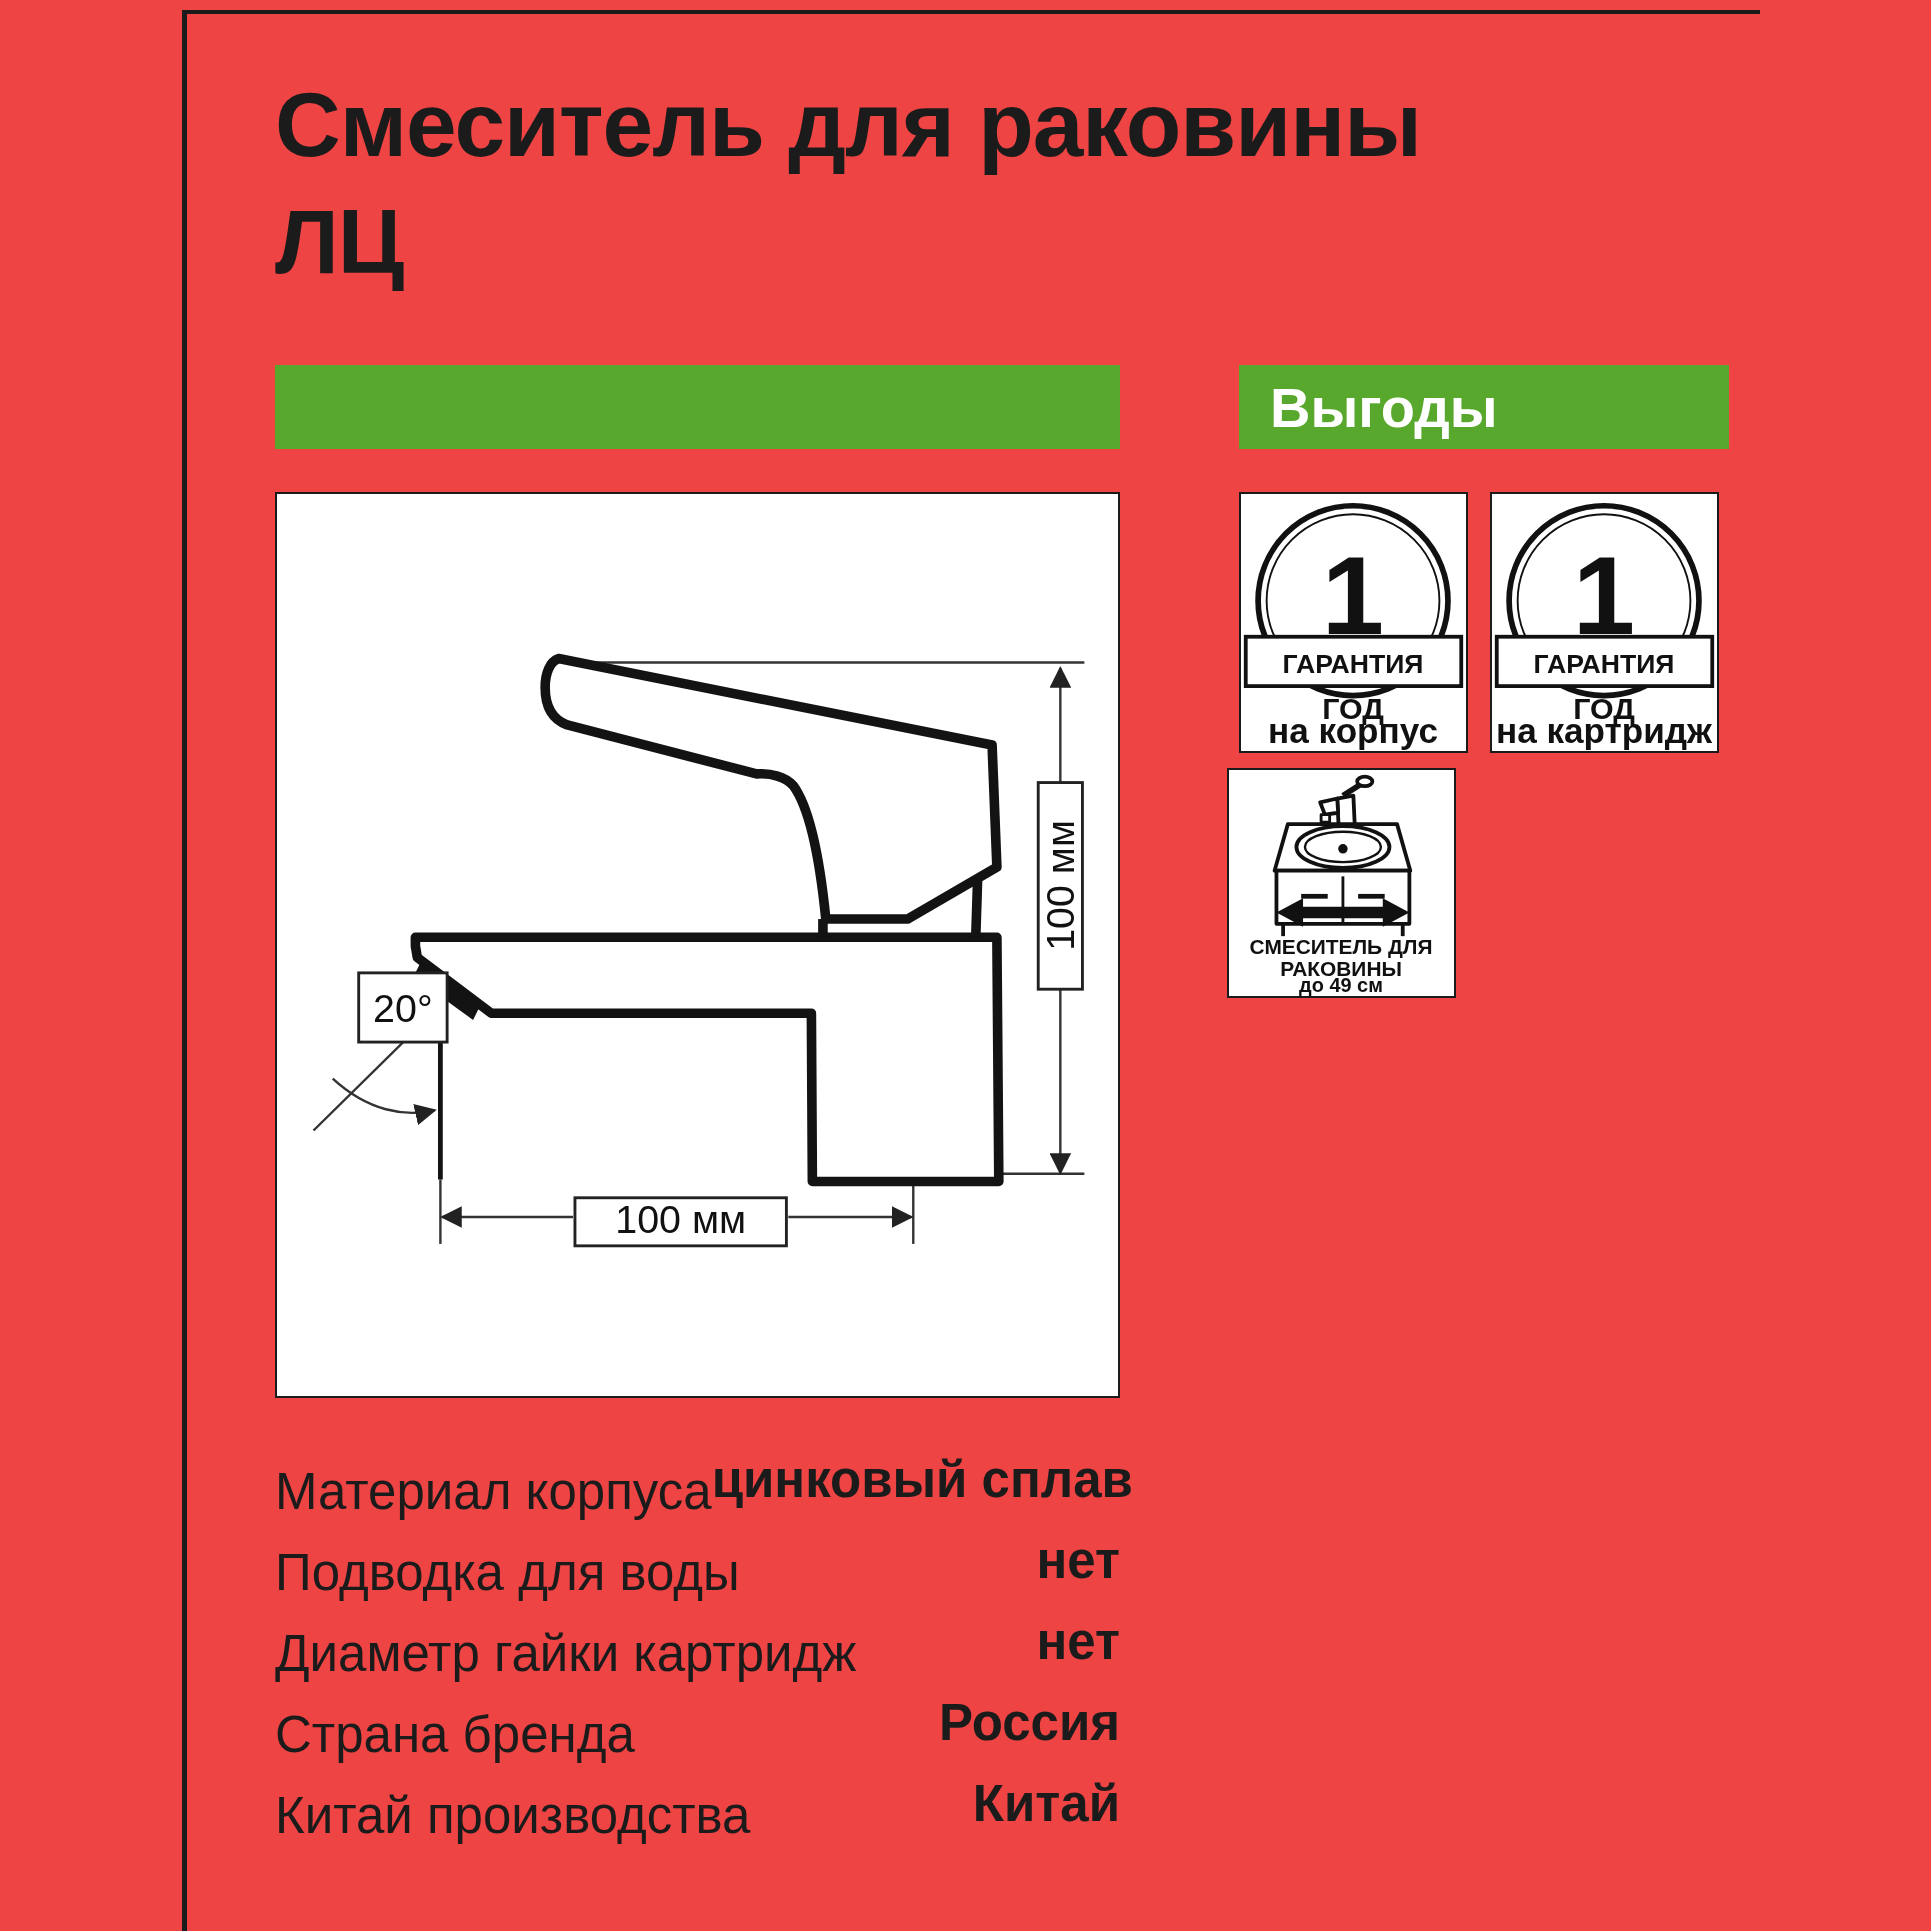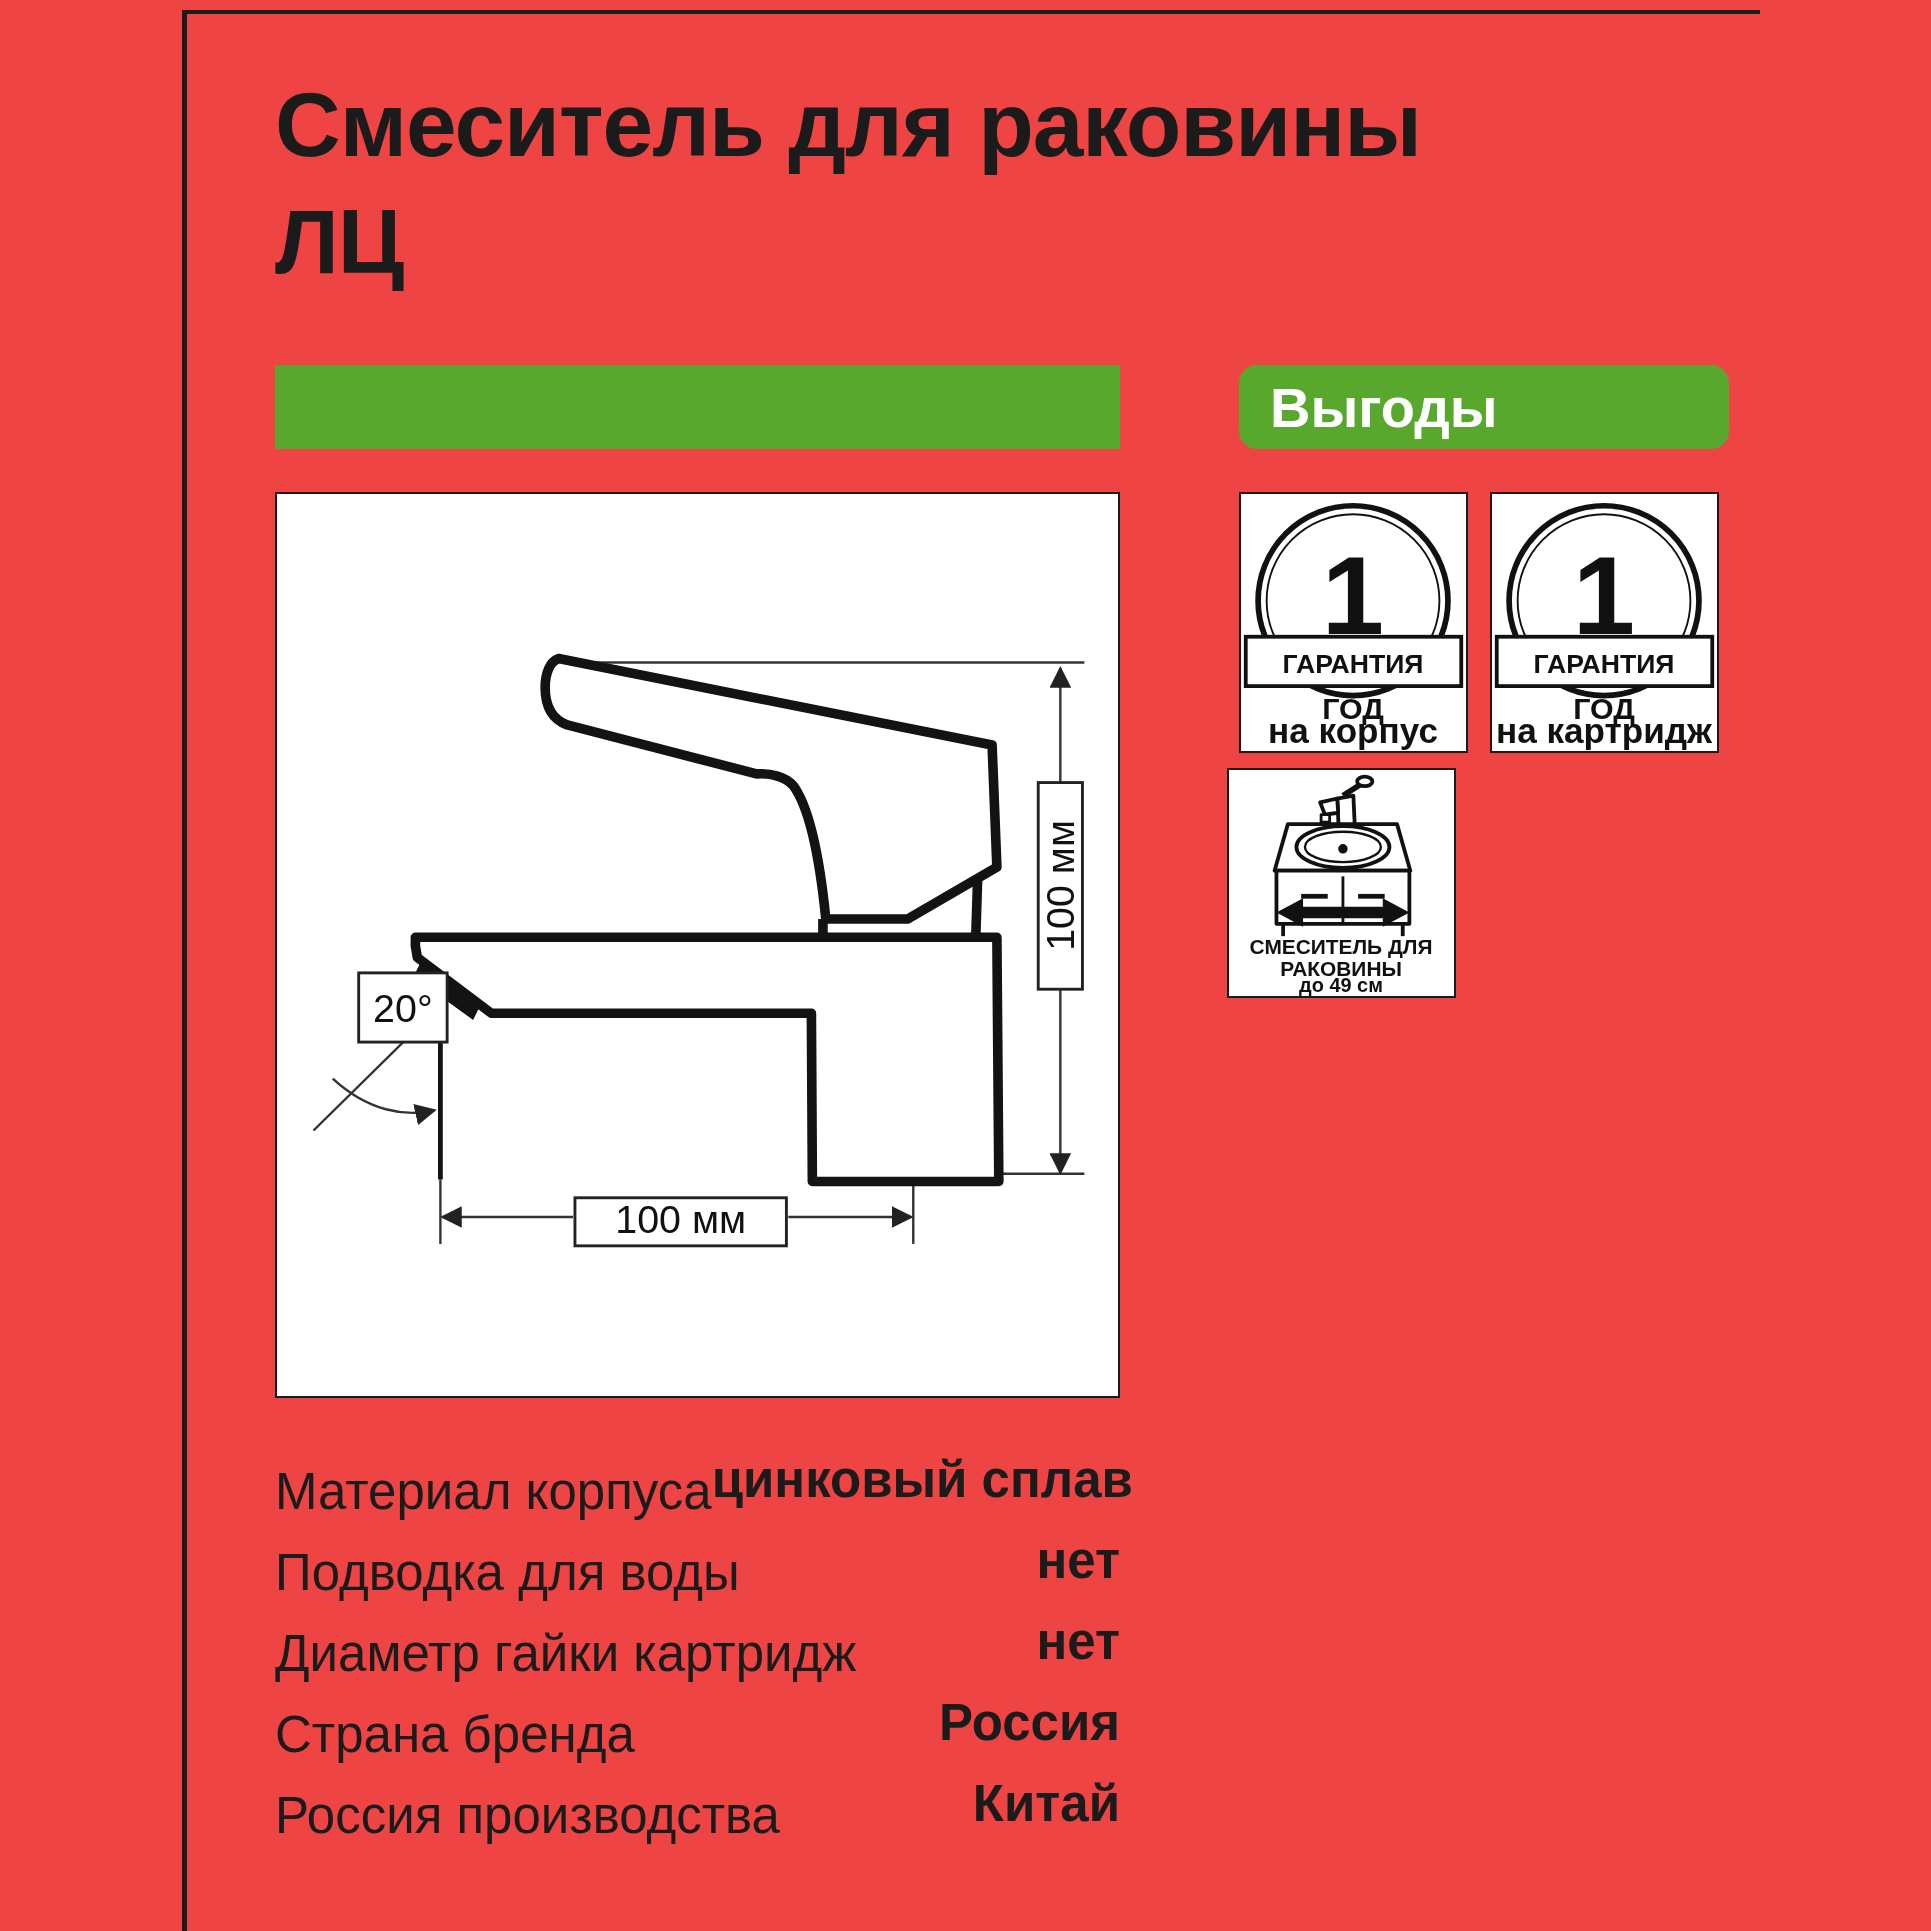--- a/index.html
+++ b/index.html
@@ -4,21 +4,21 @@
 <style>
   html,body{margin:0;padding:0;background:#fff;}
   .page{position:relative;width:1931px;height:1931px;background:#ef4444;overflow:hidden;
         font-family:"Liberation Sans", sans-serif;color:#1b1b1b;}
   .frame-top{position:absolute;left:183px;top:9.7px;width:1577px;height:4.8px;background:#1b1b1b;}
   .frame-left{position:absolute;left:182px;top:9.7px;width:4.8px;height:1921px;background:#1b1b1b;}
   .title{position:absolute;left:275px;top:66px;width:1448px;
          font-size:91px;font-weight:700;line-height:117px;letter-spacing:-1px;}
   .green-bar{position:absolute;top:365px;height:84px;background:var(--green,#58A82D);}
   .green-bar.left{left:275px;width:845px;}
-  .green-bar.right{left:1239px;width:490px;display:flex;align-items:center;border-radius:18px;}
+  .green-bar.right{left:1239px;width:490px;display:flex;align-items:center;}
   .green-bar.right span{color:#fff;font-size:56px;font-weight:700;padding-left:31px;}
   .drawing-box{position:absolute;left:275px;top:492px;width:845px;height:906px;
                border:2.9px solid #1b1b1b;box-sizing:border-box;background:#fff;}
   .drawing-box svg{display:block;width:100%;height:100%;}
   .badge{position:absolute;border:2.9px solid #1b1b1b;box-sizing:border-box;background:#fff;}
   .badge svg{display:block;width:100%;height:100%;}
   #badge-body{left:1239px;top:492px;width:229px;height:261px;}
   #badge-cartridge{left:1490px;top:492px;width:229px;height:261px;}
   #badge-sink{left:1183px;top:768px;width:229px;height:230px;margin-left:44px;}
   .specs{position:absolute;left:275px;top:1439px;width:845px;}
@@ -153,19 +153,19 @@
     </div>
     <div class="spec-row">
       <span class="spec-label">Диаметр гайки картридж</span>
       <span class="spec-value">нет</span>
     </div>
     <div class="spec-row">
       <span class="spec-label">Страна бренда</span>
       <span class="spec-value">Россия</span>
     </div>
     <div class="spec-row">
-      <span class="spec-label">Россия производства</span>
+      <span class="spec-label">Китай производства</span>
       <span class="spec-value">Китай</span>
     </div>
   </div>
 
 </div>
 
 
 </body></html>

